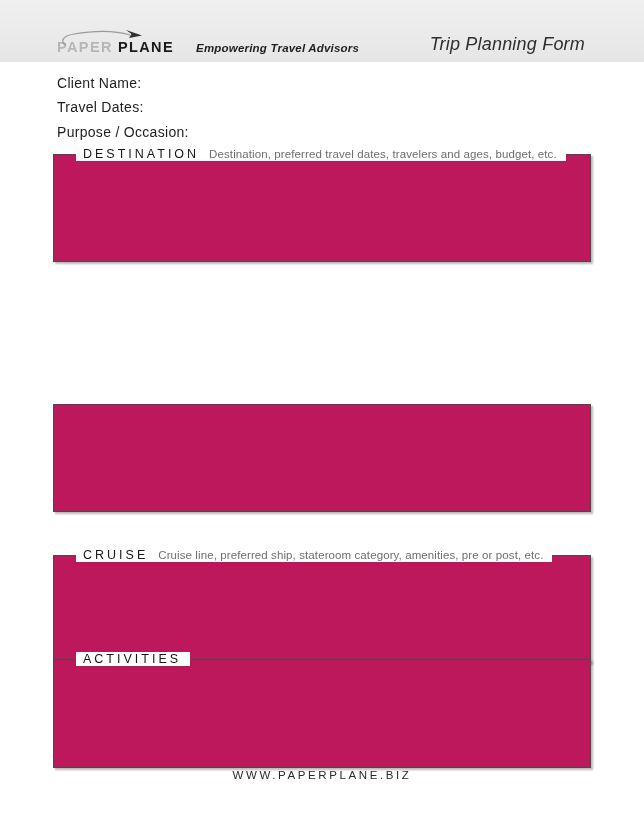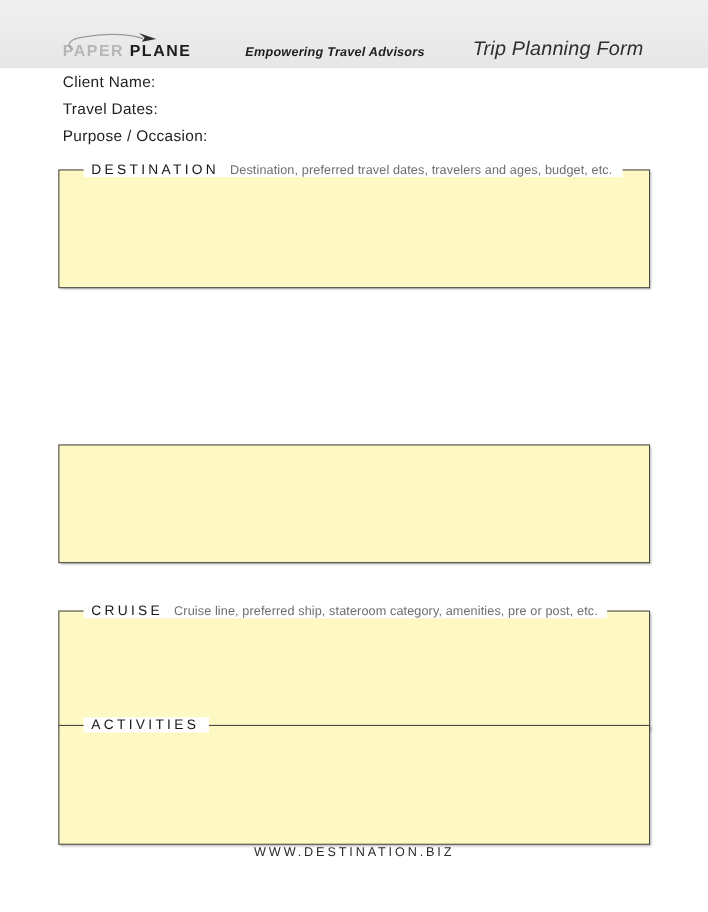--- a/index.html
+++ b/index.html
@@ -18,21 +18,20 @@
     top: 0; left: 0; right: 0;
     height: 62px;
     background: linear-gradient(#f0f0f0, #e6e6e6);
   }
   .logo-wrap {
     position: absolute;
     left: 57px;
     bottom: 7px;
     display: flex;
     align-items: baseline;
-    gap: 27px;
   }
   .logo {
     position: relative;
     display: flex;
     align-items: baseline;
     white-space: nowrap;
   }
   .logo-paper {
     font-size: 14.5px;
     font-weight: 700;
@@ -73,42 +72,42 @@
 
   
   .client-block {
     position: absolute;
     top: 66px;
     left: 57px;
   }
   .client-row {
     height: 24.5px;
     display: flex;
-    align-items: flex-start;
+    align-items: flex-end;
     font-size: 14px;
     color: #1e1e1e;
     letter-spacing: 0.3px;
   }
   .field-value {
     display: inline-block;
     width: 220px;
     height: 16px;
     margin-left: 6px;
   }
 
   
   .box {
     position: absolute;
     left: 53px;
     width: 538px;
     height: 108px;
     box-sizing: border-box;
     border: 1px solid #4a4a4a;
     box-shadow: 1.5px 2px 2px rgba(0,0,0,0.28);
-    background: #fef9c3;
+    background: #be185d;
   }
   .legend {
     position: absolute;
     top: -8px;
     left: 22px;
     max-width: 500px;
     background: #ffffff;
     padding: 0 9px 0 7px;
     display: flex;
     align-items: baseline;
@@ -203,15 +202,15 @@
     <div class="notes-area"></div>
   </div>
 
   <div class="box box-5">
     <div class="legend">
       <span class="legend-label">ACTIVITIES</span>
     </div>
     <div class="notes-area"></div>
   </div>
 
-  <div class="footer">WWW.DESTINATION.BIZ</div>
+  <div class="footer">WWW.PAPERPLANE.BIZ</div>
 
 </div>
 
 </body></html>

